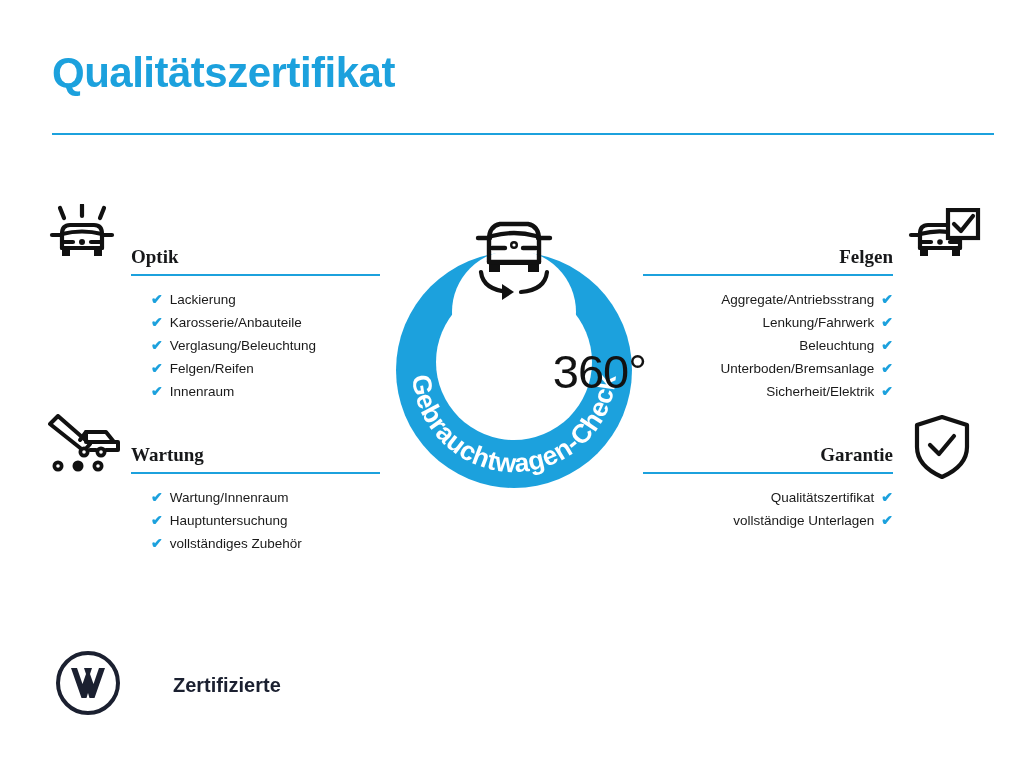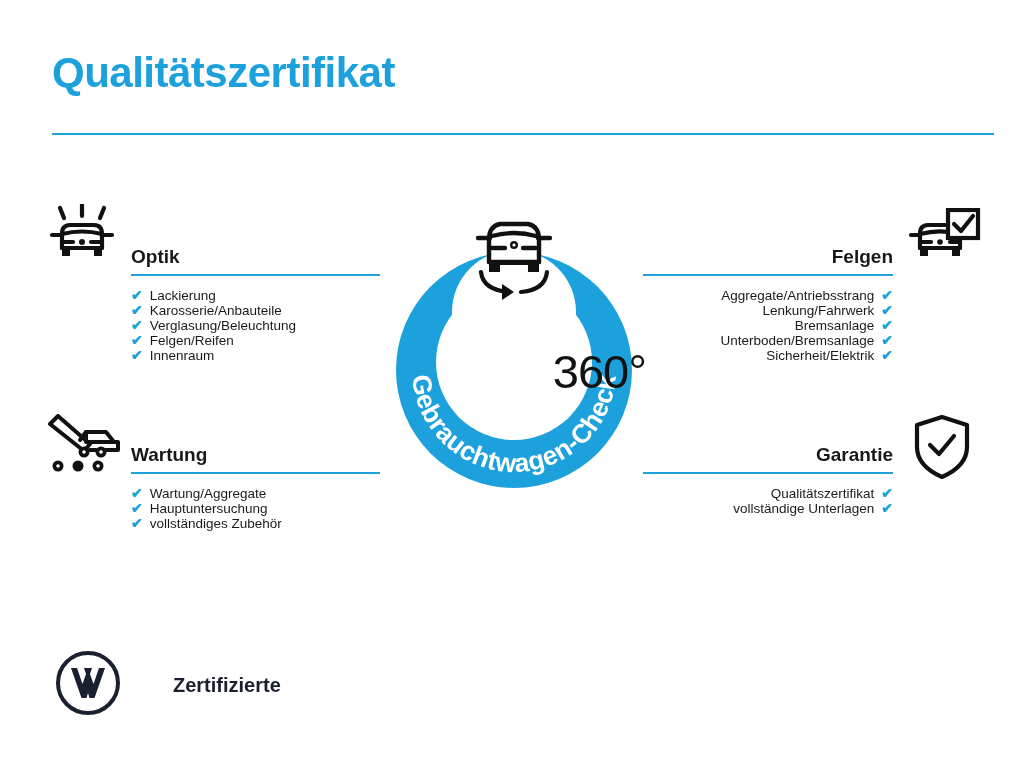--- a/index.html
+++ b/index.html
@@ -43,40 +43,42 @@
   .section-head {
     position: relative;
     height: 44px;
   }
   .section-title {
     font-size: 19px;
     font-weight: bold;
     color: #17181a;
     position: absolute;
     bottom: 8px;
+    font-family: Liberation Serif, serif;
   }
   .section-rule {
     position: absolute;
     bottom: 0;
     left: 0;
     width: 100%;
     height: 2px;
     background: #1CA1DD;
   }
   .section-list {
     list-style: none;
     margin: 0;
     padding: 0;
     margin-top: 12px;
   }
   .section-list li {
     font-size: 13.5px;
-    line-height: 15px;
+    line-height: 22px;
     color: #1a1a1a;
     white-space: nowrap;
+    margin-left: 20px;
   }
   .check {
     color: #1CA1DD;
     font-size: 14px;
     font-weight: bold;
   }
 
   
   .col-left .section-title { left: 0; }
   .col-left .section-list li { text-align: left; }
@@ -239,35 +241,35 @@
     <li><span class="check">✔</span><span>Innenraum</span></li>
   </ul>
 </div>
 
 <div class="section col-left" id="section-wartung">
   <div class="section-head">
     <div class="section-title">Wartung</div>
     <div class="section-rule"></div>
   </div>
   <ul class="section-list">
-    <li><span class="check">✔</span><span>Wartung/Aggregate</span></li>
+    <li><span class="check">✔</span><span>Wartung/Innenraum</span></li>
     <li><span class="check">✔</span><span>Hauptuntersuchung</span></li>
     <li><span class="check">✔</span><span>vollständiges Zubehör</span></li>
   </ul>
 </div>
 
 <div class="section col-right" id="section-technik">
   <div class="section-head">
     <div class="section-title">Felgen</div>
     <div class="section-rule"></div>
   </div>
   <ul class="section-list">
     <li><span>Aggregate/Antriebsstrang</span><span class="check">✔</span></li>
     <li><span>Lenkung/Fahrwerk</span><span class="check">✔</span></li>
-    <li><span>Bremsanlage</span><span class="check">✔</span></li>
+    <li><span>Beleuchtung</span><span class="check">✔</span></li>
     <li><span>Unterboden/Bremsanlage</span><span class="check">✔</span></li>
     <li><span>Sicherheit/Elektrik</span><span class="check">✔</span></li>
   </ul>
 </div>
 
 <div class="section col-right" id="section-garantie">
   <div class="section-head">
     <div class="section-title">Garantie</div>
     <div class="section-rule"></div>
   </div>

